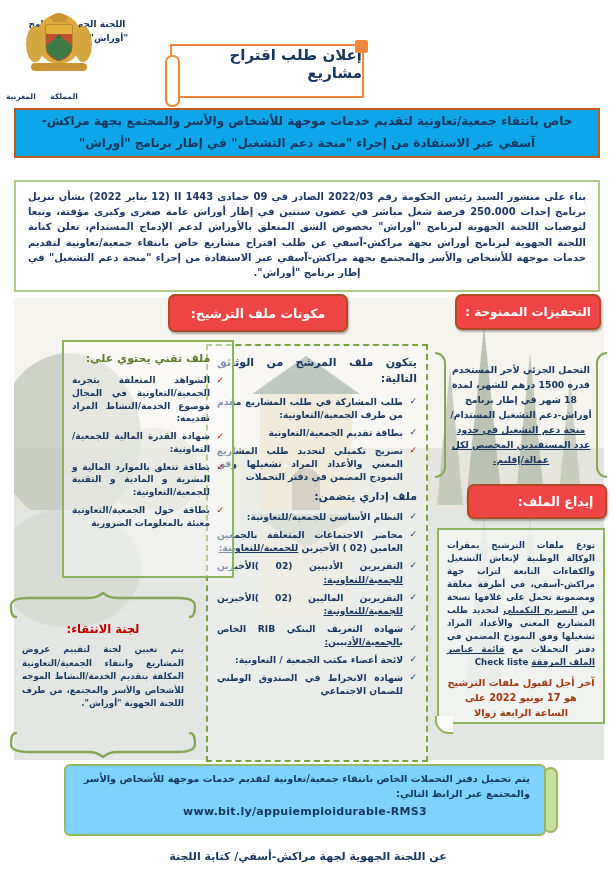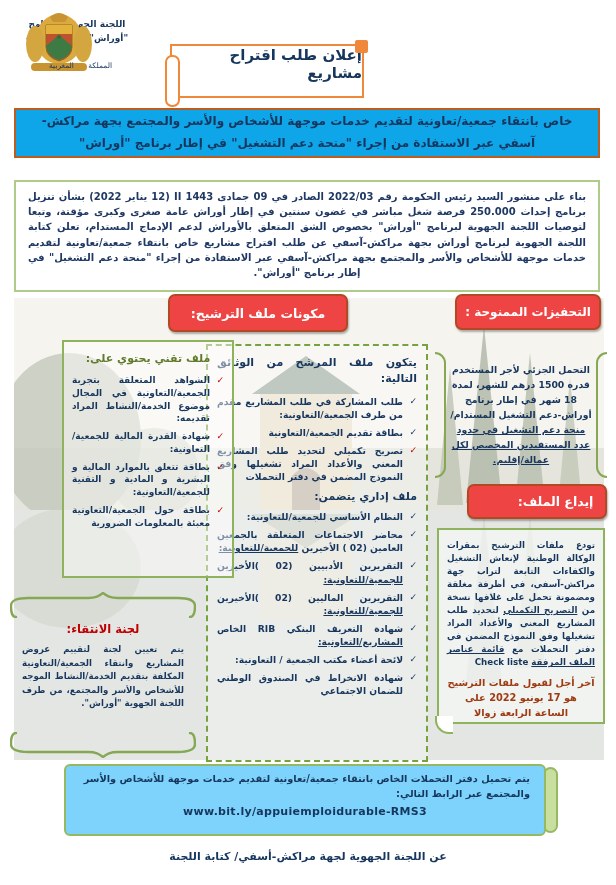--- a/index.html
+++ b/index.html
@@ -13,22 +13,22 @@
   .committee-label{position:absolute; right:476px; top:18px; width:126px;
     font-size:9px; font-weight:bold; text-align:center; line-height:1.55; color:#17365D;}
   .title-box{position:absolute; left:170px; top:28px; width:190px; height:50px;
     border:2px solid #F0883B; background:#fff; display:flex; justify-content:center;margin-top:16px;}
   .title-box .pill{position:absolute; left:-7px; top:9px; width:11px; height:48px;
     background:#fff; border:2px solid #F0883B; border-radius:7px;}
   .title-box .sq{position:absolute; right:-6px; top:-6px; width:13px; height:13px;
     background:#F0883B; border-radius:2px;}
   .title-text{font-size:15px; font-weight:bold; color:#17365D;}
   .emblem{position:absolute; left:24px; top:10px; width:70px; height:64px;}
-  .emblem-caption{position:absolute; left:6px; top:61px; width:106px; text-align:right;
-    font-size:7.5px; font-weight:normal; color:#17365D; word-spacing:12px;}
+  .emblem-caption{position:absolute; left:6px; top:92px; width:106px; text-align:left;
+    font-size:7.5px; font-weight:bold; color:#17365D; word-spacing:12px;}
   
   .subject-box{position:absolute; left:14px; top:108px; width:586px; height:50px;
     background:#0ea5e9; border:2px solid #BE5B1D; box-sizing:border-box;
     display:flex; align-items:center; justify-content:center; text-align:center;
     font-size:12px; font-weight:bold; line-height:1.8; padding:0 12px; color:#17365D;}
   .intro-box{position:absolute; left:14px; top:180px; width:586px; height:112px;
     border:2px solid #AECB8A; box-sizing:border-box; padding:7px 12px;
     font-size:10px; font-weight:600; line-height:1.52; text-align:justify; text-align-last:center;
     color:#1F3864; overflow:hidden;}
   
@@ -197,21 +197,21 @@
     <div class="ci">
       <span class="chk">✓</span>
       <span><span>التقريرين الأدبيين (02 )الأخيرين</span> <span class="u-sub">للجمعية/للتعاونية:</span></span>
     </div>
     <div class="ci">
       <span class="chk">✓</span>
       <span><span>التقريرين الماليين (02 )الأخيرين</span> <span class="u-sub">للجمعية/للتعاونية:</span></span>
     </div>
     <div class="ci">
       <span class="chk">✓</span>
-      <span><span>شهادة التعريف البنكي RIB الخاص</span> <span class="u-sub">المشاريع/التعاونية:</span></span>
+      <span><span>شهادة التعريف البنكي RIB الخاص</span> <span class="u-sub">بالجمعية/الأدبيين:</span></span>
     </div>
     <div class="ci">
       <span class="chk">✓</span>
       <span><span>لائحة أعضاء مكتب الجمعية /</span> <span>التعاونية:</span></span>
     </div>
     <div class="ci">
       <span class="chk">✓</span>
       <span>شهادة الانخراط في الصندوق الوطني للضمان الاجتماعي</span>
     </div>
   </div>

